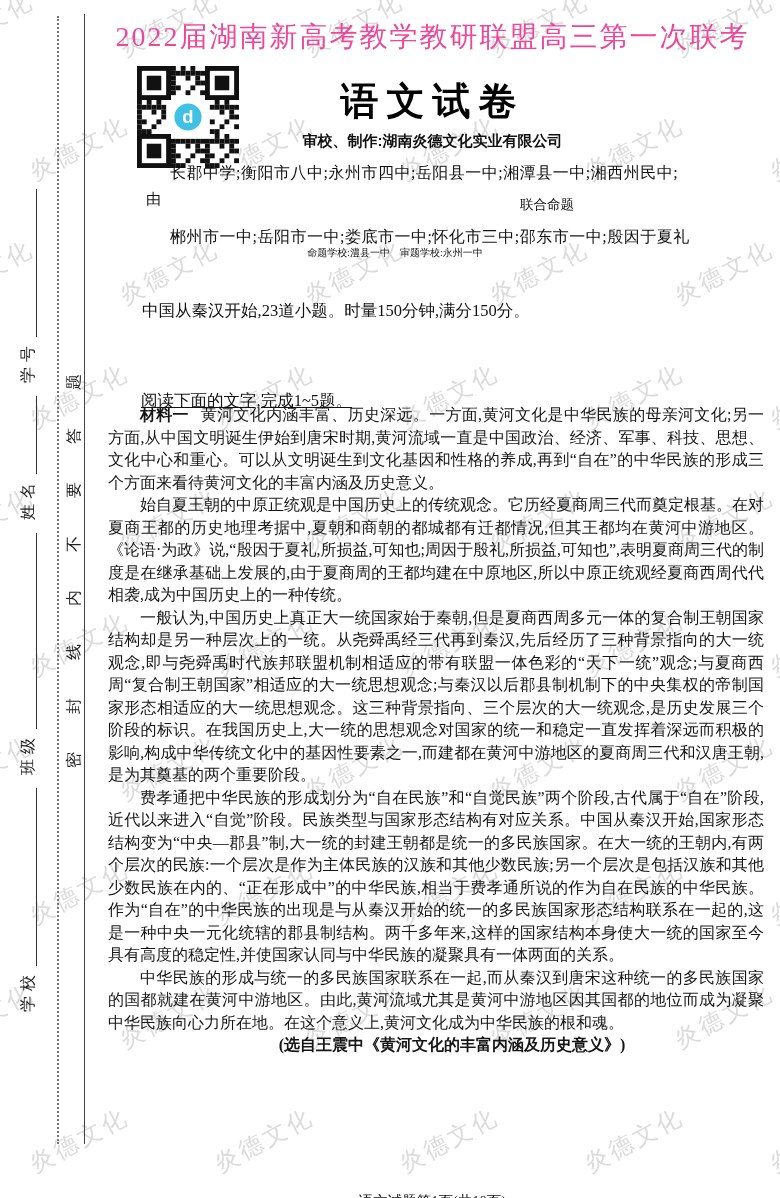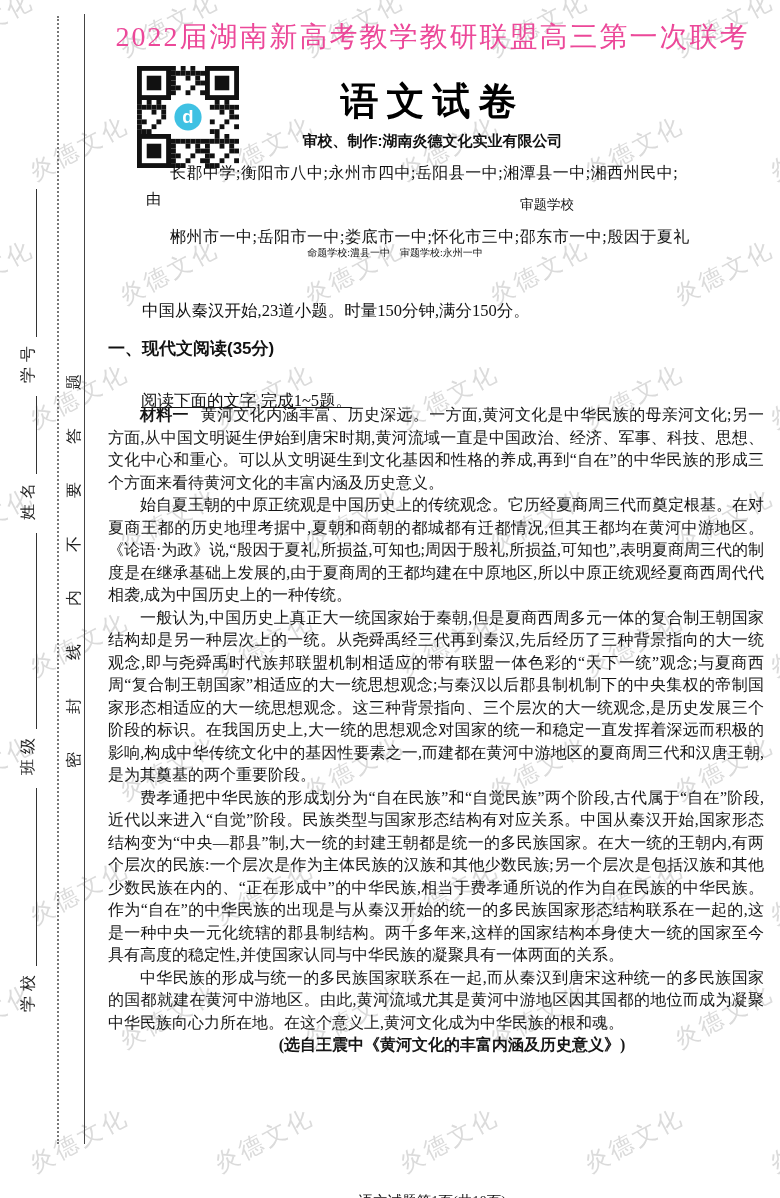--- a/index.html
+++ b/index.html
@@ -257,26 +257,25 @@
       <text x="52.5" y="59" font-size="19" font-weight="bold" text-anchor="middle" fill="#ffffff" font-family="Liberation Sans, sans-serif">d</text>
     </g>
   </svg>
 
   <div id="producer">审校、制作:湖南炎德文化实业有限公司</div>
   <div id="paper-title">语文试卷</div>
 
   <div id="by-label">由</div>
   <div class="school-line" style="left:170px;top:163px;">长郡中学;衡阳市八中;永州市四中;岳阳县一中;湘潭县一中;湘西州民中;</div>
   <div class="school-line" style="left:170px;top:227px;">郴州市一中;岳阳市一中;娄底市一中;怀化市三中;邵东市一中;殷因于夏礼</div>
-  <div id="joint-label">审题学校</div>
+  <div id="joint-label">联合命题</div>
   <div id="setter-line">命题学校:澧县一中　审题学校:永州一中</div>
 
 
   <div id="exam-info">中国从秦汉开始,23道小题。时量150分钟,满分150分。</div>
-  <div id="sec-heading">一、现代文阅读(35分)</div>
   <div id="sec-instr">阅读下面的文字,完成1~5题。</div>
 
   <div id="passage">
     <p><span class="mat-label">材料一</span><span>黄河文化内涵丰富、历史深远。一方面,黄河文化是中华民族的母亲河文化;另一方面,从中国文明诞生伊始到唐宋时期,黄河流域一直是中国政治、经济、军事、科技、思想、文化中心和重心。可以从文明诞生到文化基因和性格的养成,再到“自在”的中华民族的形成三个方面来看待黄河文化的丰富内涵及历史意义。</span></p>
     <p>始自夏王朝的中原正统观是中国历史上的传统观念。它历经夏商周三代而奠定根基。在对夏商王都的历史地理考据中,夏朝和商朝的都城都有迁都情况,但其王都均在黄河中游地区。《论语·为政》说,“殷因于夏礼,所损益,可知也;周因于殷礼,所损益,可知也”,表明夏商周三代的制度是在继承基础上发展的,由于夏商周的王都均建在中原地区,所以中原正统观经夏商西周代代相袭,成为中国历史上的一种传统。</p>
     <p>一般认为,中国历史上真正大一统国家始于秦朝,但是夏商西周多元一体的复合制王朝国家结构却是另一种层次上的一统。从尧舜禹经三代再到秦汉,先后经历了三种背景指向的大一统观念,即与尧舜禹时代族邦联盟机制相适应的带有联盟一体色彩的“天下一统”观念;与夏商西周“复合制王朝国家”相适应的大一统思想观念;与秦汉以后郡县制机制下的中央集权的帝制国家形态相适应的大一统思想观念。这三种背景指向、三个层次的大一统观念,是历史发展三个阶段的标识。在我国历史上,大一统的思想观念对国家的统一和稳定一直发挥着深远而积极的影响,构成中华传统文化中的基因性要素之一,而建都在黄河中游地区的夏商周三代和汉唐王朝,是为其奠基的两个重要阶段。</p>
     <p>费孝通把中华民族的形成划分为“自在民族”和“自觉民族”两个阶段,古代属于“自在”阶段,近代以来进入“自觉”阶段。民族类型与国家形态结构有对应关系。中国从秦汉开始,国家形态结构变为“中央—郡县”制,大一统的封建王朝都是统一的多民族国家。在大一统的王朝内,有两个层次的民族:一个层次是作为主体民族的汉族和其他少数民族;另一个层次是包括汉族和其他少数民族在内的、“正在形成中”的中华民族,相当于费孝通所说的作为自在民族的中华民族。作为“自在”的中华民族的出现是与从秦汉开始的统一的多民族国家形态结构联系在一起的,这是一种中央一元化统辖的郡县制结构。两千多年来,这样的国家结构本身使大一统的国家至今具有高度的稳定性,并使国家认同与中华民族的凝聚具有一体两面的关系。</p>
     <p>中华民族的形成与统一的多民族国家联系在一起,而从秦汉到唐宋这种统一的多民族国家的国都就建在黄河中游地区。由此,黄河流域尤其是黄河中游地区因其国都的地位而成为凝聚中华民族向心力所在地。在这个意义上,黄河文化成为中华民族的根和魂。</p>
     <p id="attribution">(选自王震中《黄河文化的丰富内涵及历史意义》)</p>
   </div>

